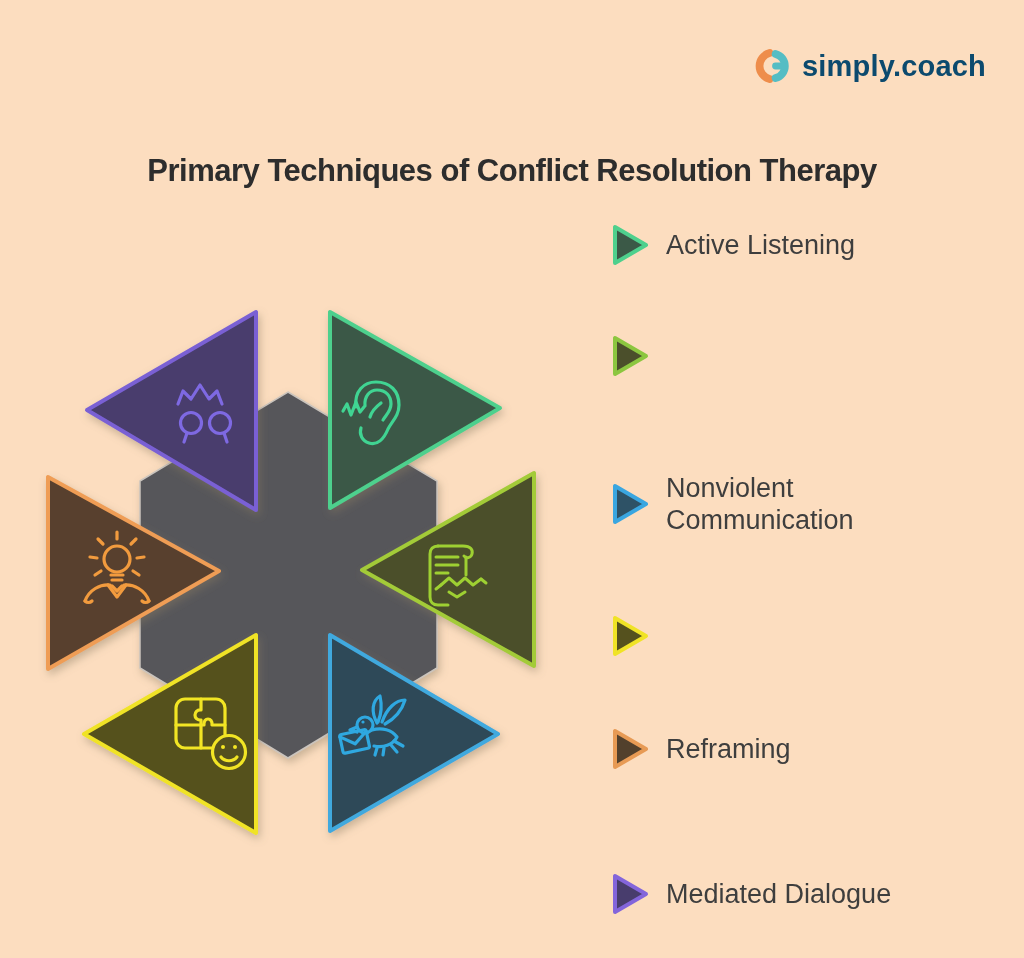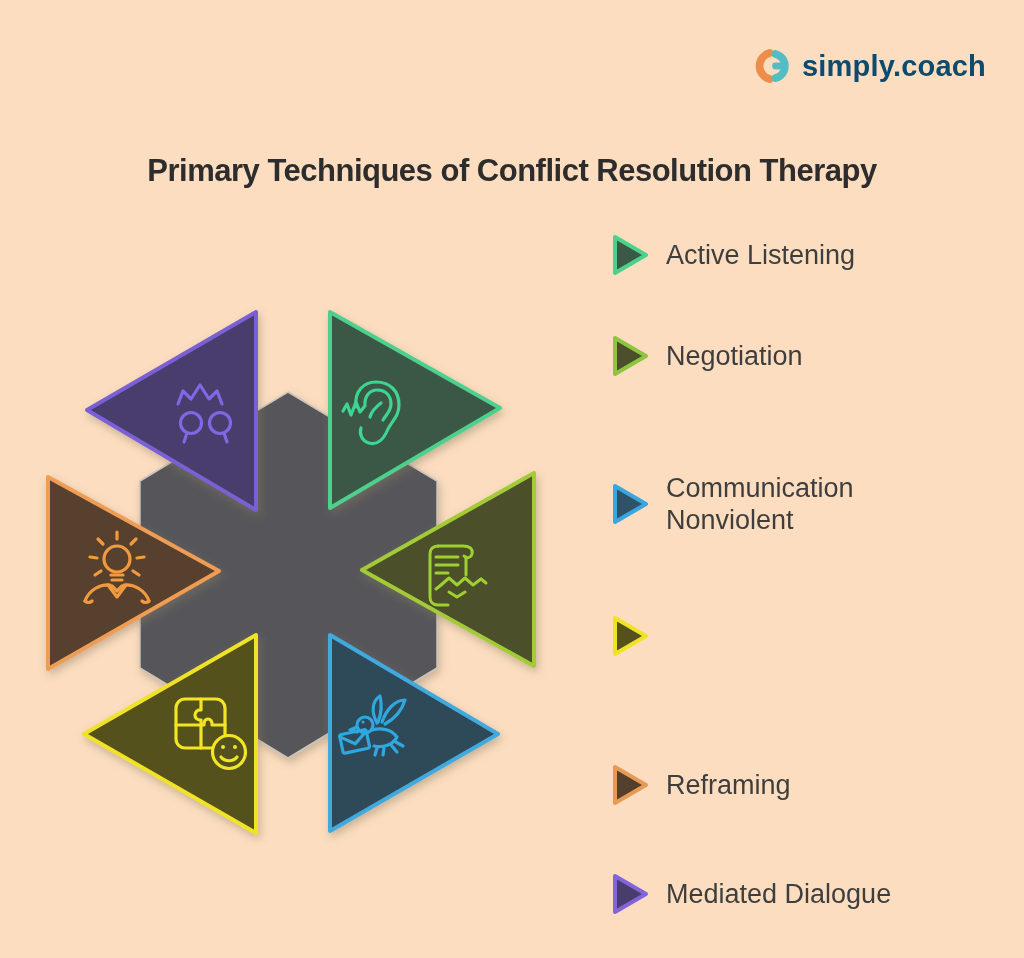--- a/index.html
+++ b/index.html
@@ -161,56 +161,55 @@
         <g transform="rotate(-12 354 741)">
           <rect x="341" y="732" width="27" height="19" rx="2"></rect>
           <polyline points="341,734 354.5,744 368,734"></polyline>
         </g>
       </g>
     </g>
   </svg>
 
   <div class="legend">
 
-    <div class="legend-item" style="top:233px">
+    <div class="legend-item" style="top:223px">
       <svg class="legend-marker" width="38" height="44" viewBox="0 0 38 44">
         <polygon points="3,4 3,40 34,22" stroke-width="4" stroke-linejoin="round" fill="#3b5947" stroke="#4ed08d"></polygon>
       </svg>
       <div class="legend-label">
         <div>Active Listening</div>
         <div></div>
       </div>
     </div>
 
     <div class="legend-item" style="top:334px">
       <svg class="legend-marker" width="38" height="44" viewBox="0 0 38 44">
         <polygon points="3,4 3,40 34,22" stroke-width="4" stroke-linejoin="round" fill="#4b4f2b" stroke="#8cc63f"></polygon>
       </svg>
       <div class="legend-label">
-        <div>Negotiation</div>
       </div>
     </div>
 
     <div class="legend-item" style="top:472px">
       <svg class="legend-marker" width="38" height="44" viewBox="0 0 38 44">
         <polygon points="3,4 3,40 34,22" stroke-width="4" stroke-linejoin="round" fill="#2e5266" stroke="#3aa6e0"></polygon>
       </svg>
       <div class="legend-label">
+        <div>Nonviolent</div>
         <div>Communication</div>
-        <div>Nonviolent</div>
       </div>
     </div>
 
     <div class="legend-item" style="top:614px">
       <svg class="legend-marker" width="38" height="44" viewBox="0 0 38 44">
         <polygon points="3,4 3,40 34,22" stroke-width="4" stroke-linejoin="round" fill="#55511e" stroke="#f0e326"></polygon>
       </svg>
     </div>
 
-    <div class="legend-item" style="top:763px">
+    <div class="legend-item" style="top:727px">
       <svg class="legend-marker" width="38" height="44" viewBox="0 0 38 44">
         <polygon points="3,4 3,40 34,22" stroke-width="4" stroke-linejoin="round" fill="#52402c" stroke="#e79a54"></polygon>
       </svg>
       <div class="legend-label">
         <div>Reframing</div>
         <div></div>
       </div>
     </div>
 
     <div class="legend-item" style="top:872px">

